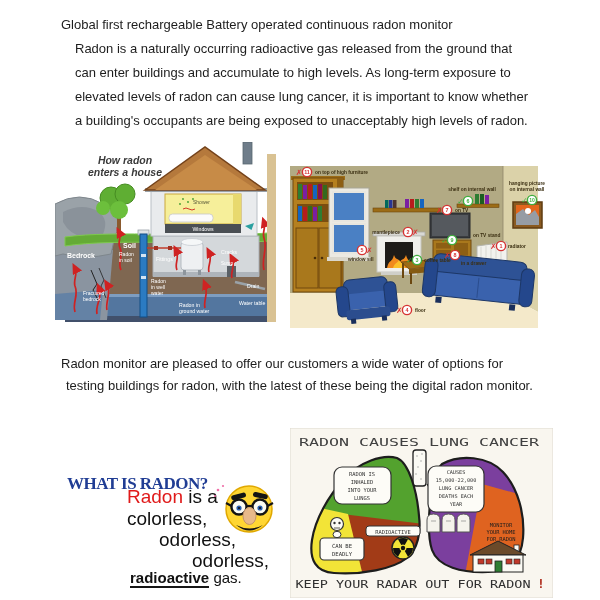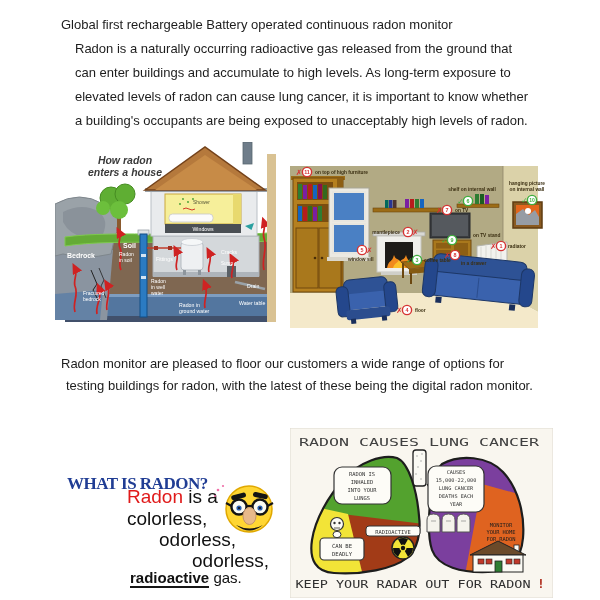--- a/index.html
+++ b/index.html
@@ -341,21 +341,21 @@
 
       <g>
         <text x="114.5" y="151" text-anchor="middle" font-size="7.5" font-weight="bold" fill="#d63333" class="sym">✗</text>
         <circle cx="122" cy="148" r="4.6" fill="#ffffff" stroke="#d63333" stroke-width="1.4"></circle>
         <text x="122" y="150.2" text-anchor="middle" font-size="5.4" font-weight="bold" fill="#d63333">4</text>
         <text x="130" y="150.2" font-size="4.8" font-weight="bold" fill="#3b2f12">floor</text>
       </g>
     </g>
   </svg>
 
-  <div class="abs body-line" style="left:61px;top:356px;">Radon monitor are pleased to floor our customers a wide range of options for</div>
+  <div class="abs body-line" style="left:61px;top:356px;">Radon monitor are pleased to offer our customers a wide water of options for</div>
   <div class="abs body-line" style="left:66px;top:378px;">testing buildings for radon, with the latest of these being the digital radon monitor.</div>
 
   <div class="abs heading" style="left:67px;top:441px;">WHAT IS RADON?</div>
   <div class="abs radon-line" style="left:127px;top:486px;"><span class="radon-word">Radon</span><span> is a</span></div>
   <div class="abs radon-line" style="left:127px;top:508px;">colorless,</div>
   <div class="abs radon-line" style="left:159px;top:529px;">odorless,</div>
   <div class="abs radon-line" style="left:192px;top:550px;">odorless,</div>
   <div class="abs radon-line" style="left:130px;top:569px;font-size:15px;"><span class="radioactive-word">radioactive</span><span> gas.</span></div>
 
   <svg class="abs" style="left:212px;top:483px;" width="64" height="52" viewBox="0 0 64 52">

